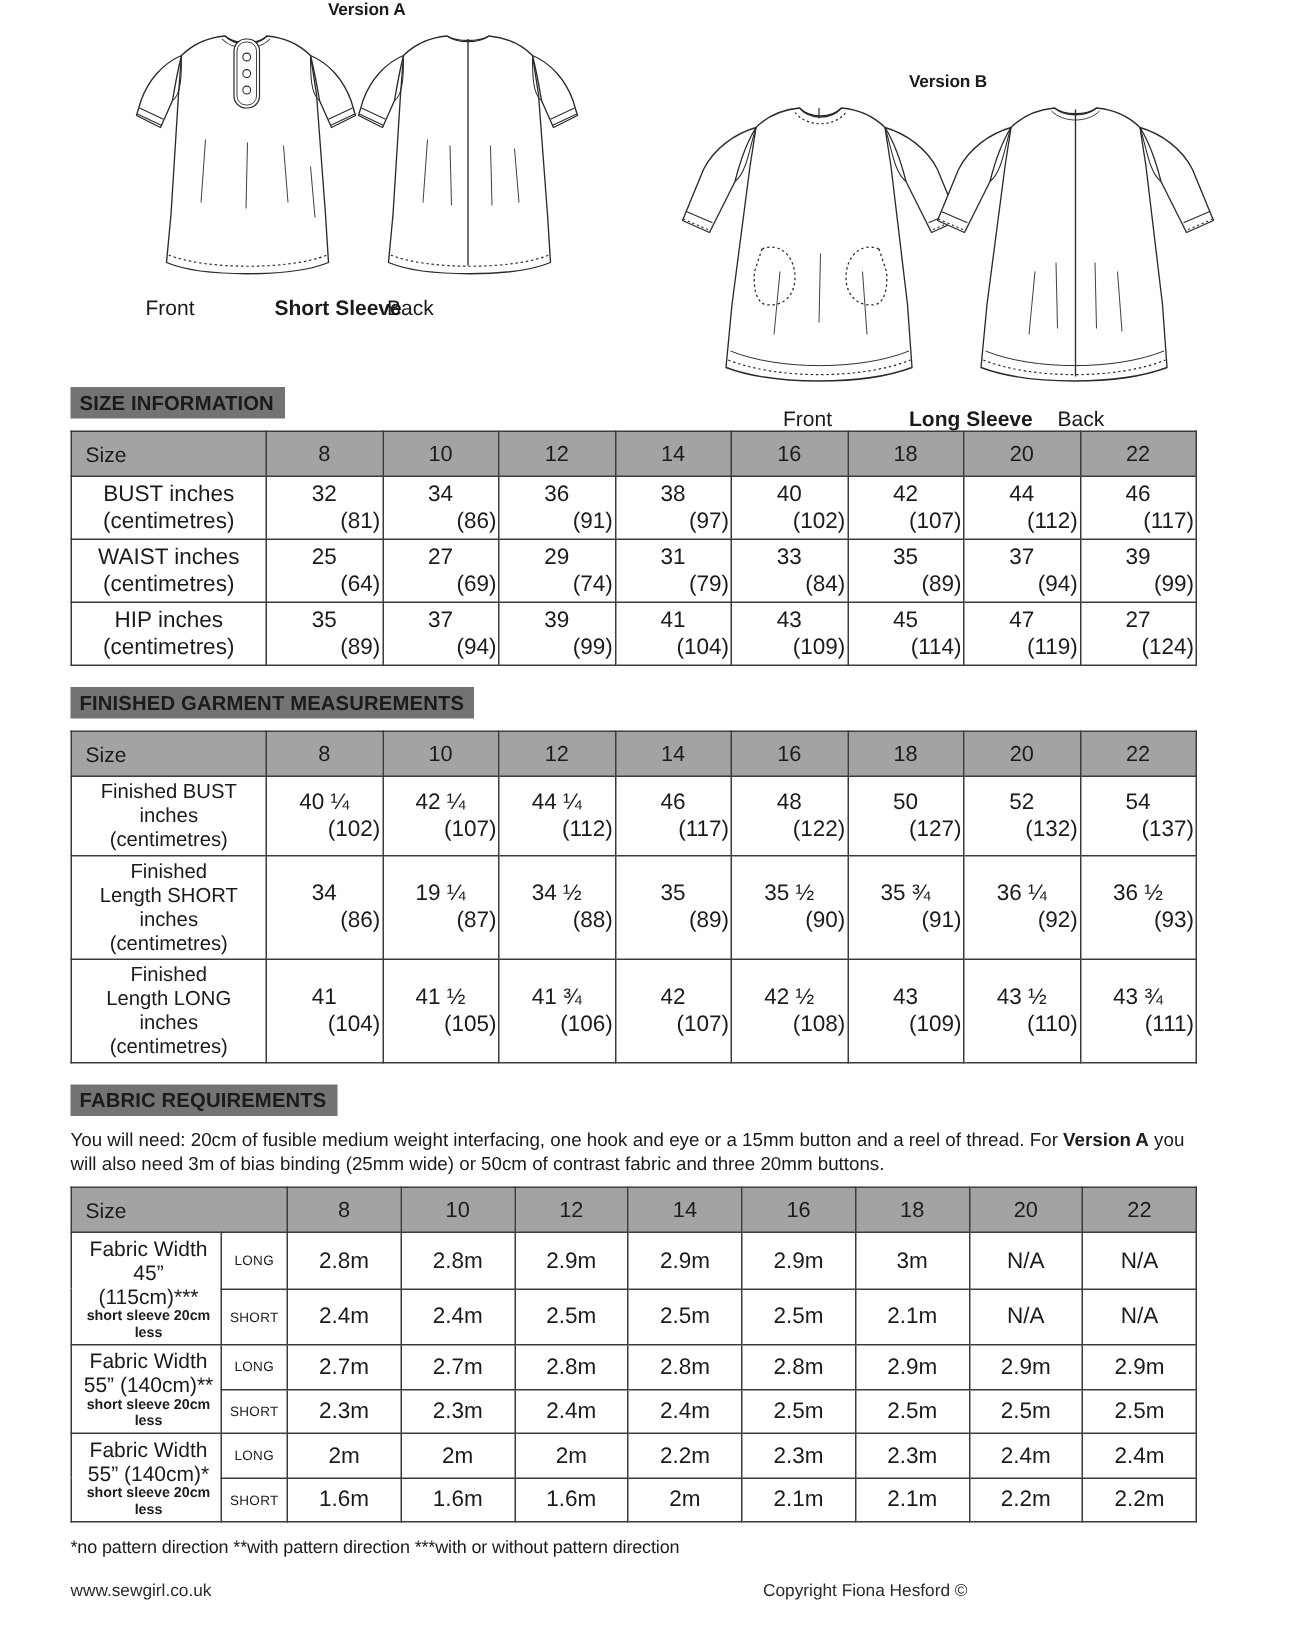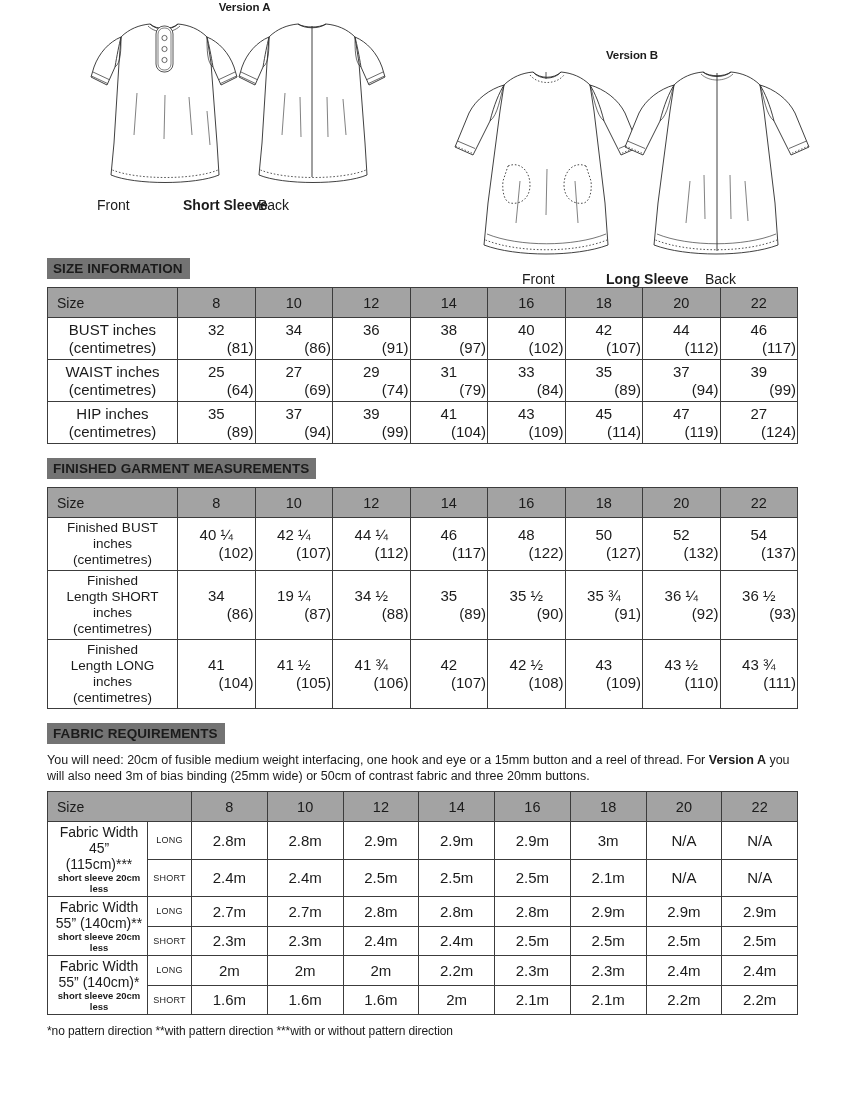--- a/index.html
+++ b/index.html
@@ -700,15 +700,19 @@
           <td>2.1m</td>
           <td>2.1m</td>
           <td>2.2m</td>
           <td>2.2m</td>
         </tr>
       </tbody>
     </table>
 
     <div class="footnote">*no pattern direction **with pattern direction ***with or without pattern direction</div>
 
+    <div class="footer-row">
+      <span>www.sewgirl.co.uk</span>
+      <span>Copyright Fiona Hesford ©</span>
+    </div>
   </div>
 
 </div>
 
 </body></html>

